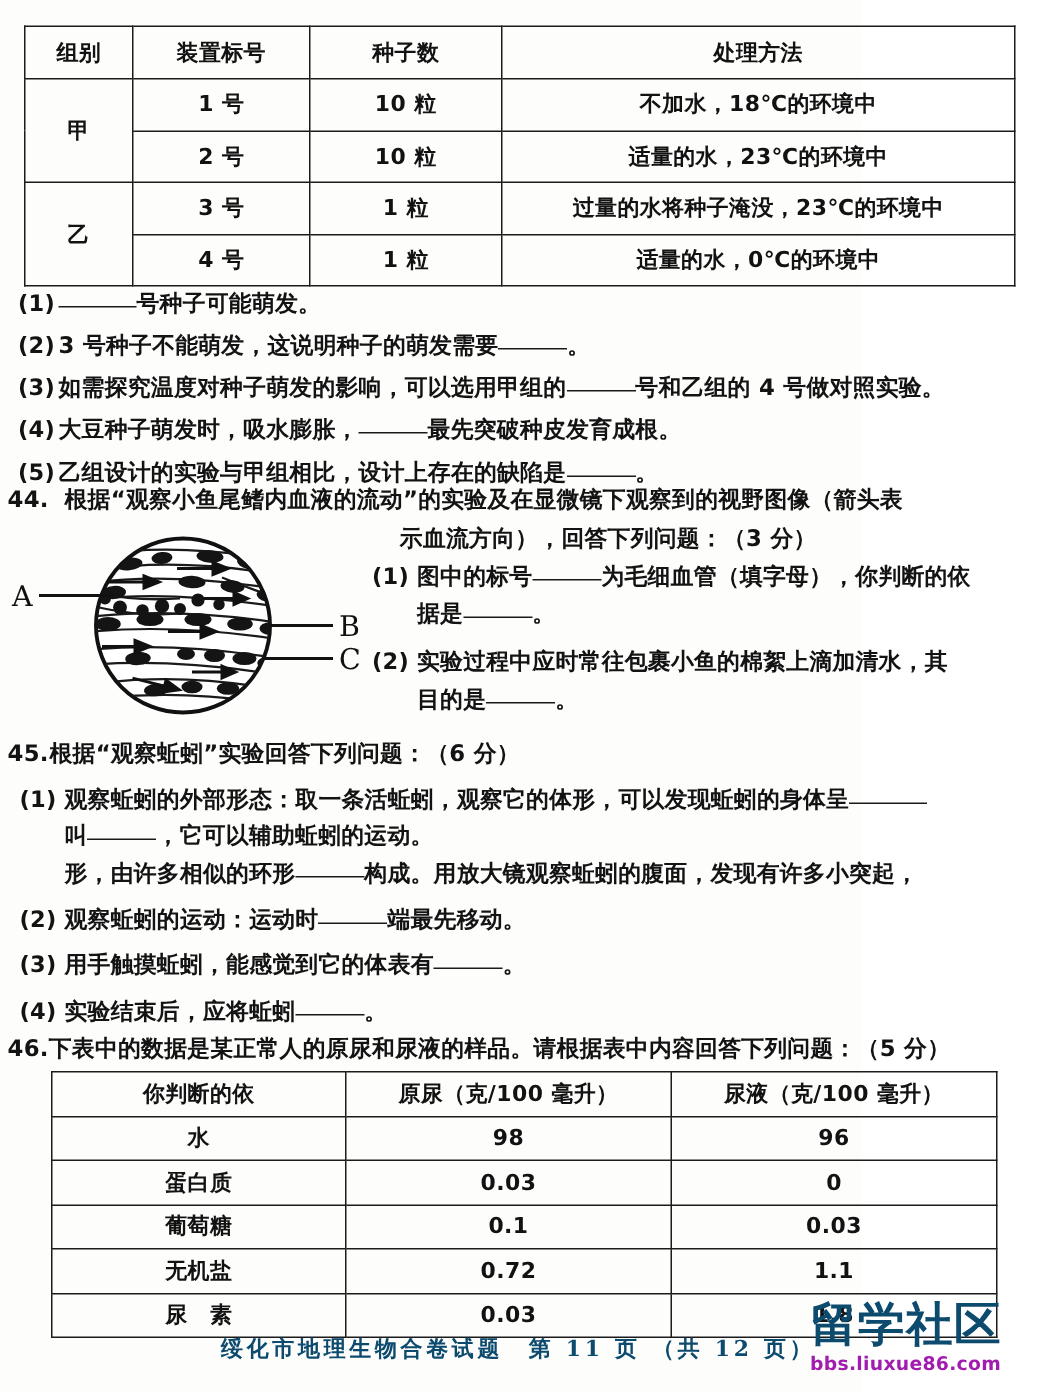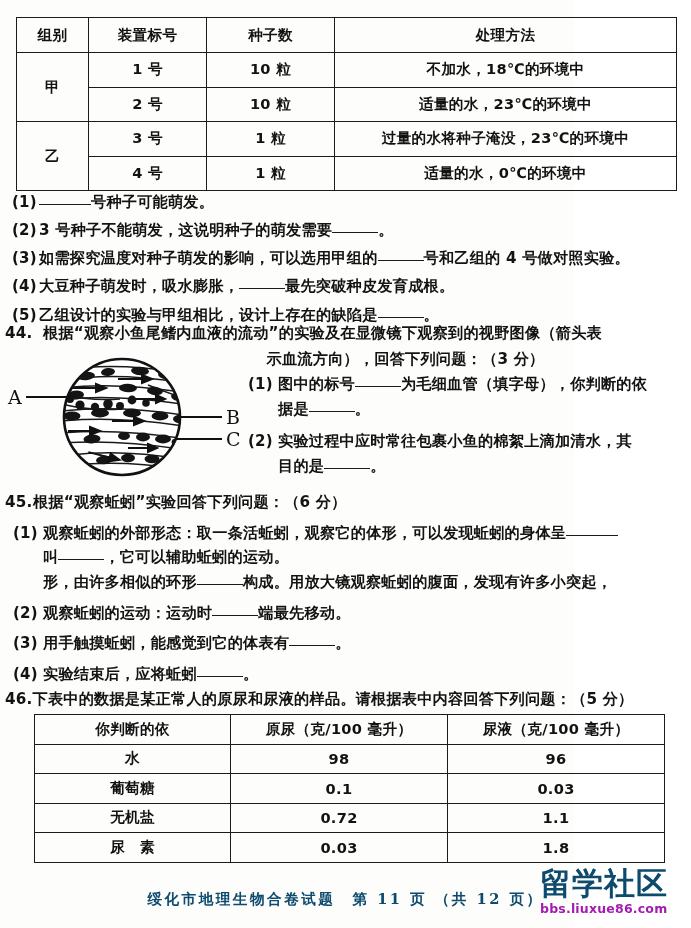--- a/index.html
+++ b/index.html
@@ -505,20 +505,25 @@
         <th>你判断的依</th>
         <th>原尿（克/100 毫升）</th>
         <th>尿液（克/100 毫升）</th>
       </tr>
       <tr>
         <td>水</td>
         <td>98</td>
         <td>96</td>
       </tr>
       <tr>
+        <td>蛋白质</td>
+        <td>0.03</td>
+        <td>0</td>
+      </tr>
+      <tr>
         <td>葡萄糖</td>
         <td>0.1</td>
         <td>0.03</td>
       </tr>
       <tr>
         <td>无机盐</td>
         <td>0.72</td>
         <td>1.1</td>
       </tr>
       <tr>

